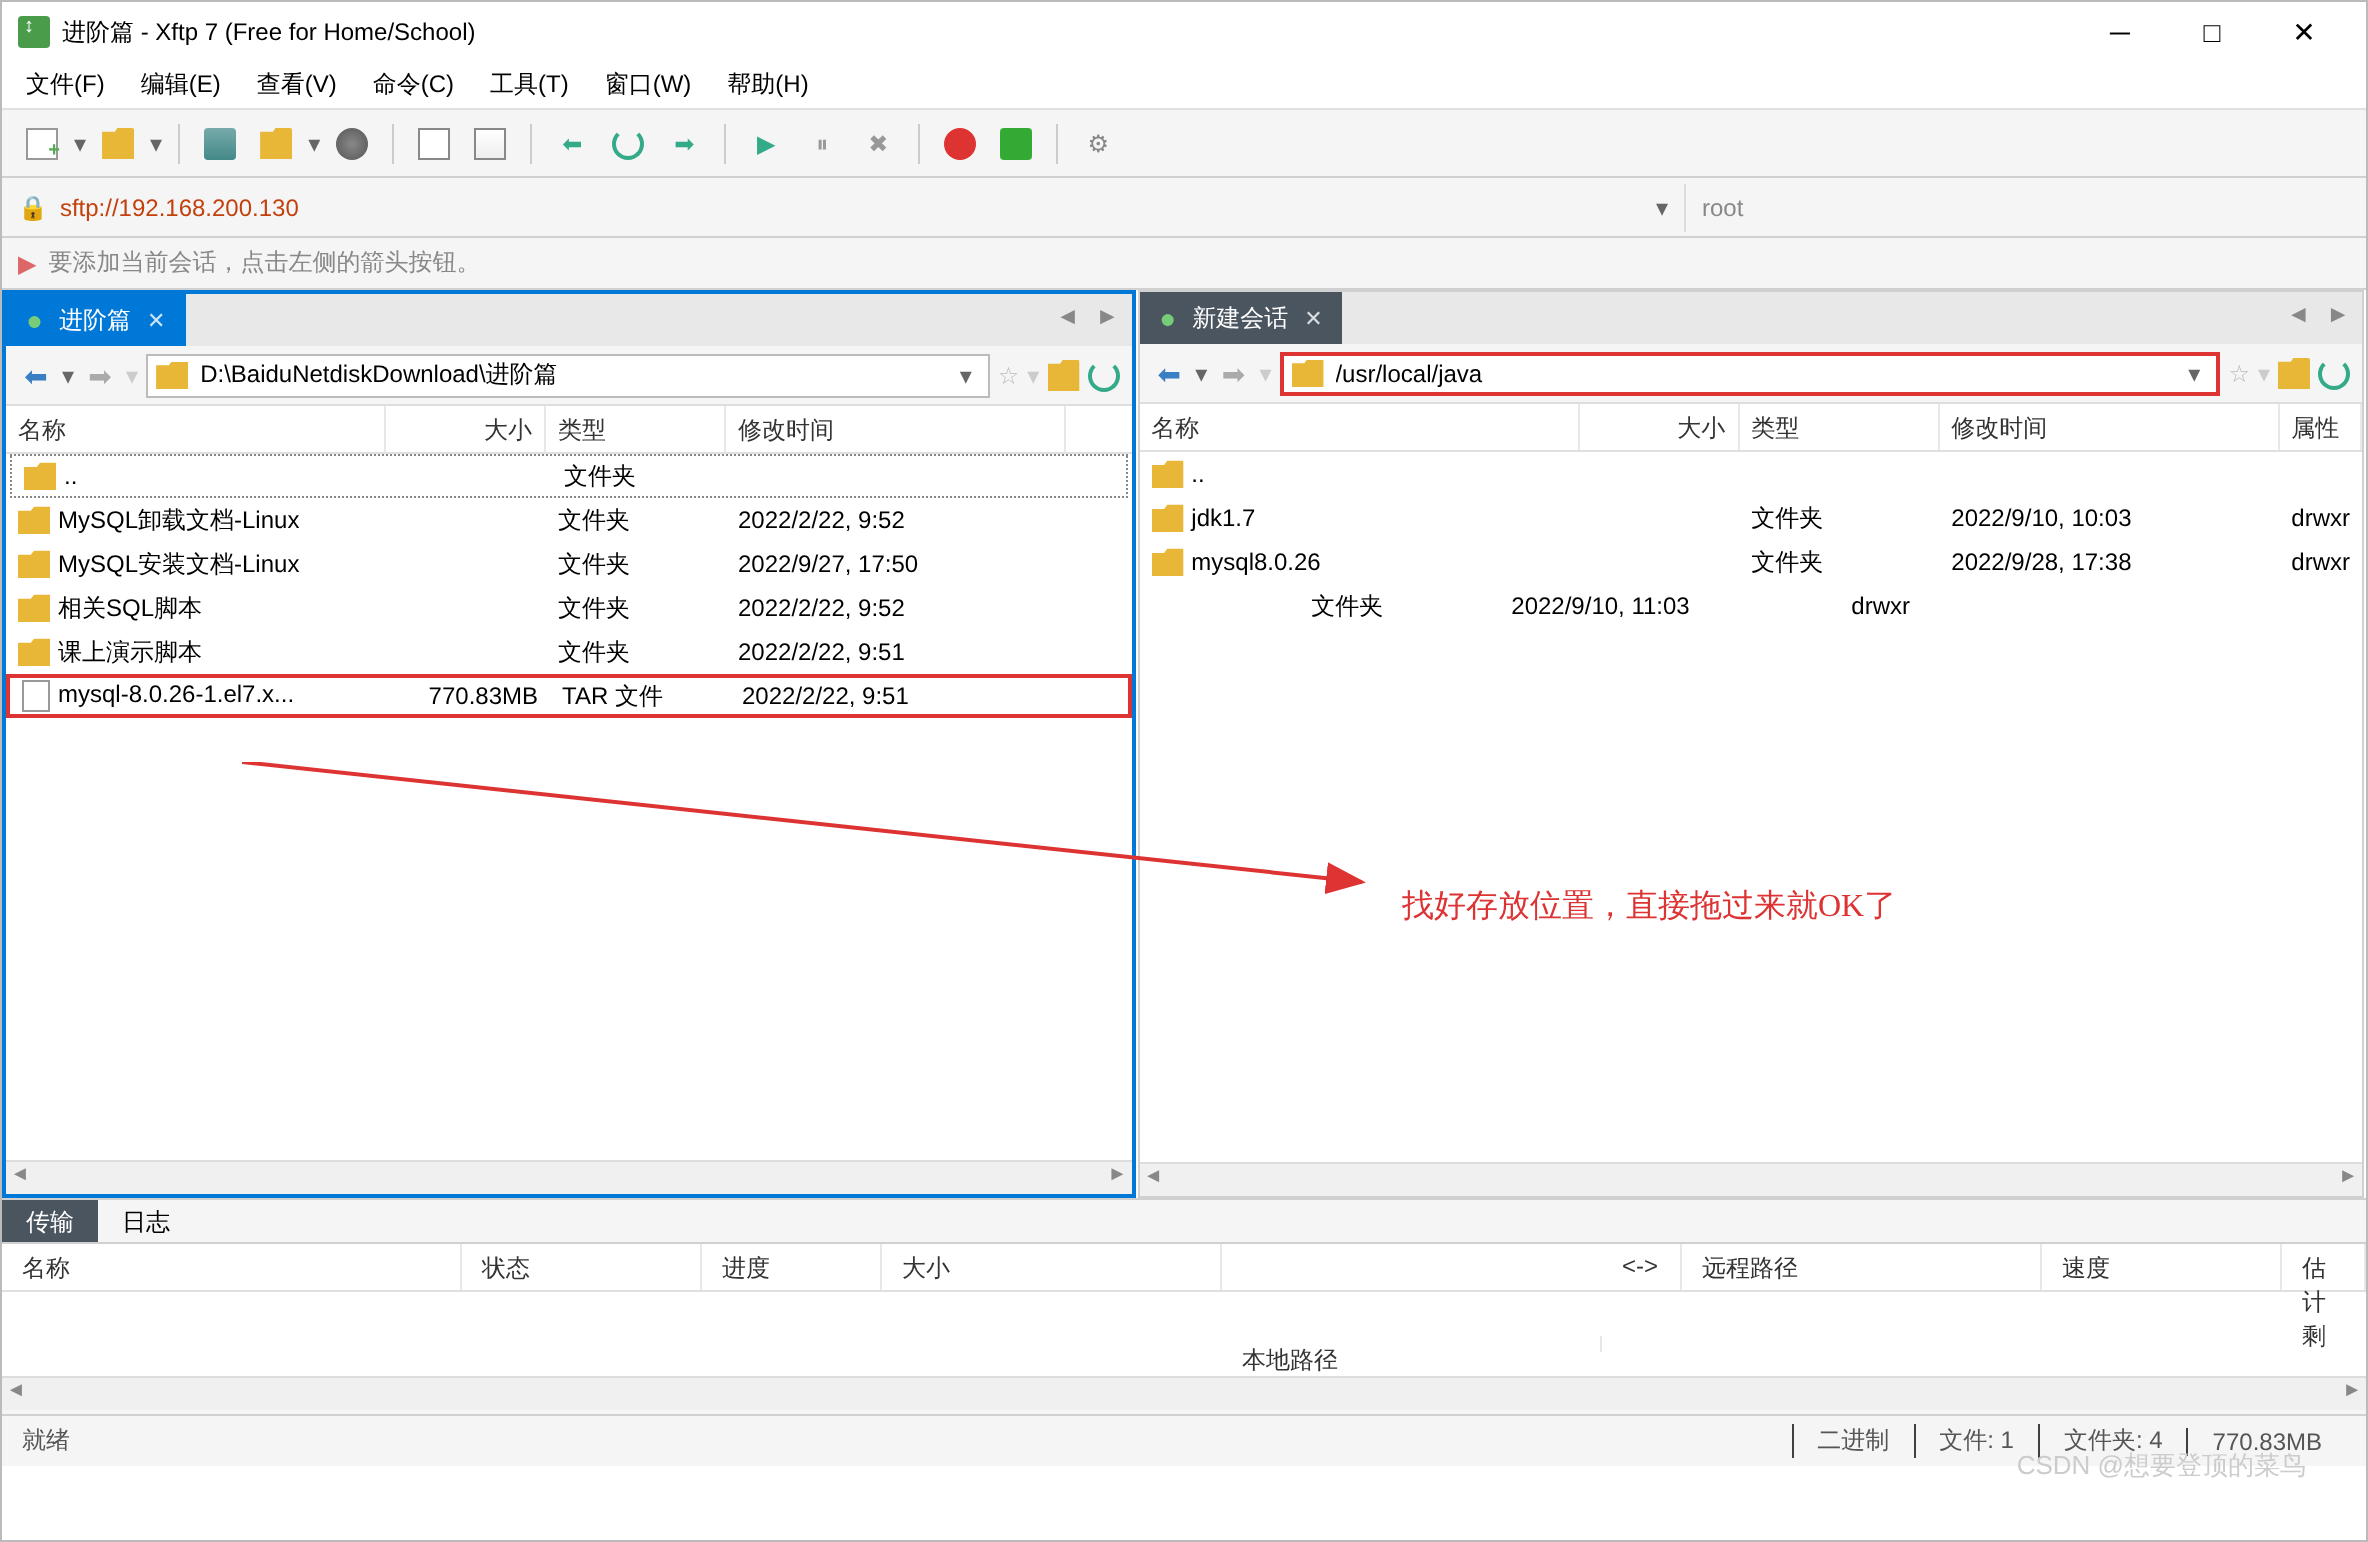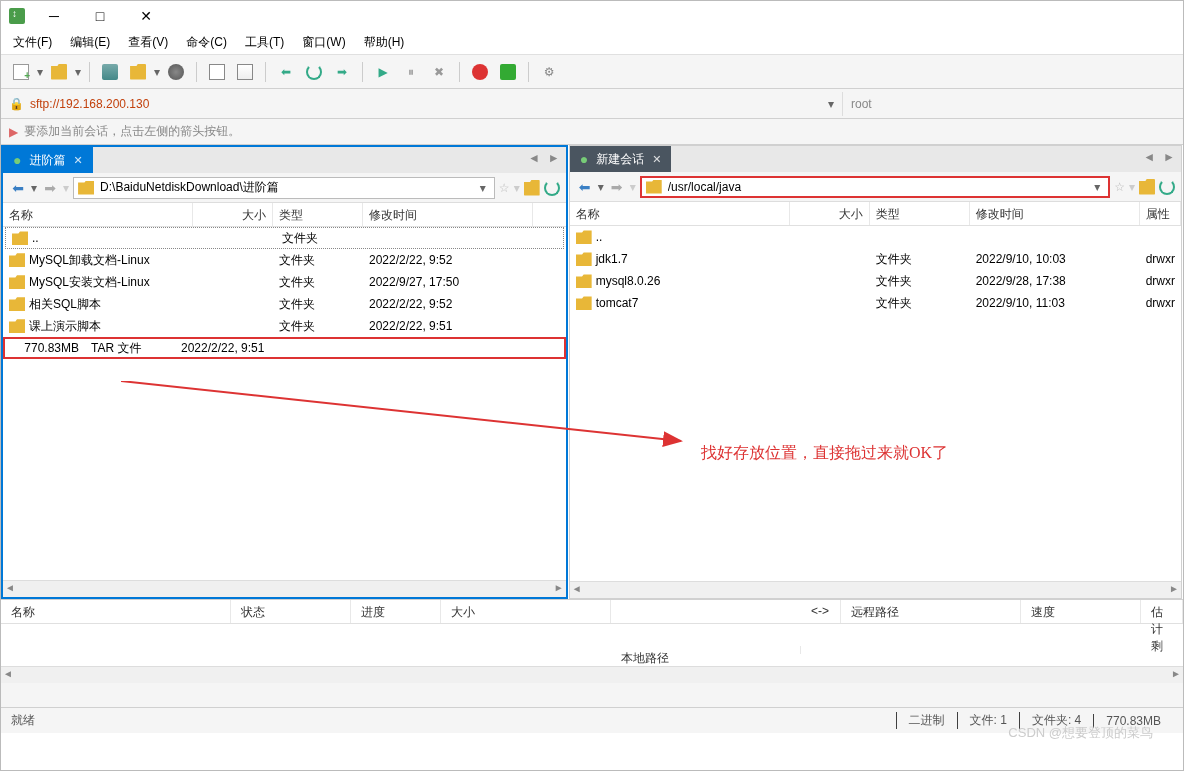--- a/index.html
+++ b/index.html
@@ -103,20 +103,21 @@
 
 .watermark { position: absolute; right: 30px; bottom: 28px; color: #ccc; font-size: 13px; pointer-events: none; }
 .annotation { position: absolute; color: #d33; font-size: 16px; pointer-events: none; }
 .arrow-svg { position: absolute; pointer-events: none; }
 </style>
 </head>
 <body>
 
 <div class="titlebar">
   <span class="app-icon"></span>
+  <span class="title">进阶篇 - Xftp 7 (Free for Home/School)</span>
   <div class="win-controls">
     <div>─</div>
     <div>□</div>
     <div>✕</div>
   </div>
 </div>
 
 <div class="menubar">
   <span>文件(F)</span>
   <span>编辑(E)</span>
@@ -248,20 +249,21 @@
           <div class="col-type">文件夹</div>
           <div class="col-mtime">2022/2/22, 9:52</div>
         </div>
       <div class="frow">
           <div class="col-name"><span class="ic-f"></span><span>课上演示脚本</span></div>
           <div class="col-size"></div>
           <div class="col-type">文件夹</div>
           <div class="col-mtime">2022/2/22, 9:51</div>
         </div>
       <div class="frow redframe">
+          <div class="col-name"><span class="ic-file"></span><span>mysql-8.0.26-1.el7.x...</span></div>
           <div class="col-size">770.83MB</div>
           <div class="col-type">TAR 文件</div>
           <div class="col-mtime">2022/2/22, 9:51</div>
         </div>
     </div>
     <div class="scrollbar-h"></div>
   </div>
 
   <div class="pane">
     <div class="tabstrip">
@@ -313,32 +315,35 @@
           <div class="col-attr">drwxr</div>
         </div>
       <div class="frow">
           <div class="col-name-r"><span class="ic-f"></span><span>mysql8.0.26</span></div>
           <div class="col-size-r"></div>
           <div class="col-type-r">文件夹</div>
           <div class="col-mtime-r">2022/9/28, 17:38</div>
           <div class="col-attr">drwxr</div>
         </div>
       <div class="frow">
-          <div class="col-name-r"><span class="ic-f"></span><span>tomcat7</span></div>
           <div class="col-size-r"></div>
           <div class="col-type-r">文件夹</div>
           <div class="col-mtime-r">2022/9/10, 11:03</div>
           <div class="col-attr">drwxr</div>
         </div>
     </div>
     <div class="scrollbar-h"></div>
   </div>
 </div>
 
 <div class="bottompanel">
+  <div class="bottabs">
+    <div class="active">传输</div>
+    <div>日志</div>
+  </div>
   <div class="transhdr">
     <div class="th-name">名称</div>
     <div class="th-status">状态</div>
     <div class="th-prog">进度</div>
     <div class="th-size">大小</div>
     <div class="th-local">本地路径</div>
     <div class="th-dir">&lt;-&gt;</div>
     <div class="th-remote">远程路径</div>
     <div class="th-speed">速度</div>
     <div class="th-eta">估计剩</div>

